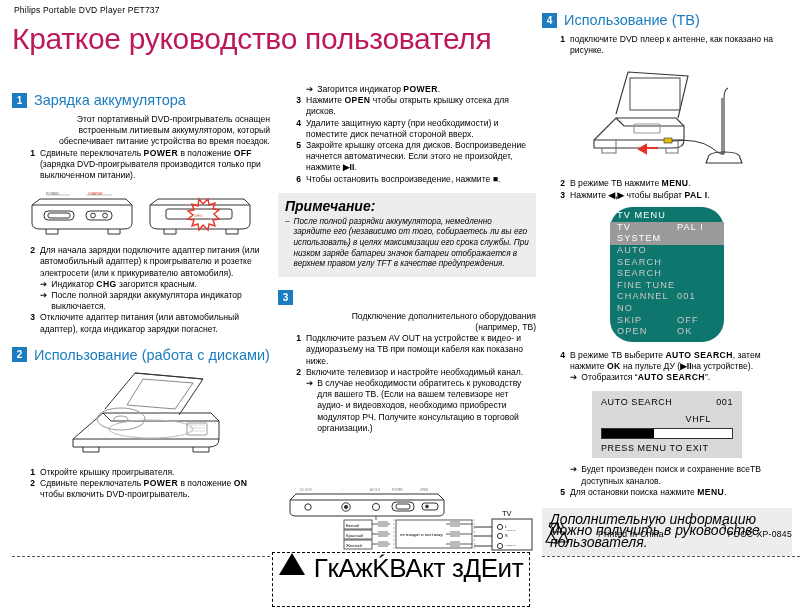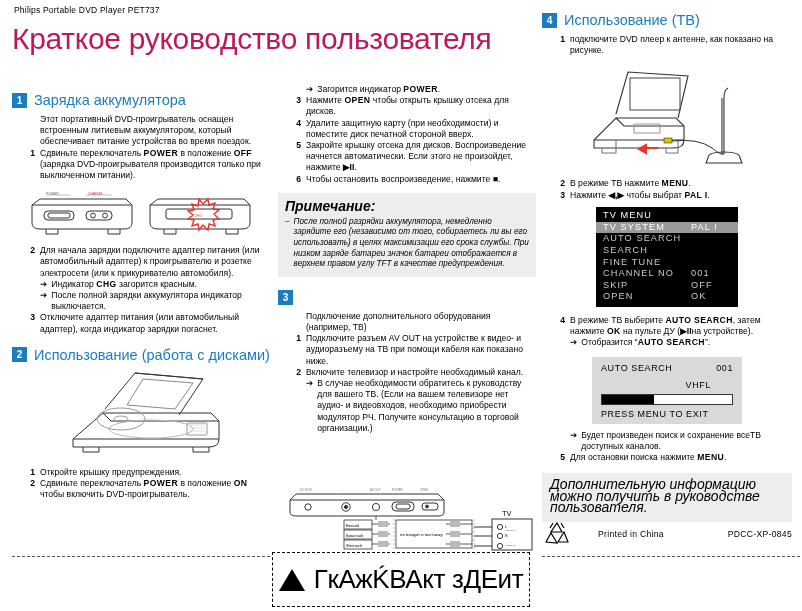--- a/index.html
+++ b/index.html
@@ -67,21 +67,21 @@
     color: #1b7cc0;
     white-space: nowrap;
   }
 
   
   .para, .step, .arrow, .sub {
     font-size: 8.6px;
     line-height: 11.2px;
     color: #000;
   }
-  .indent { margin-left: 28px; }
+  .indent { margin-left: 28px; text-align: right; }
   .step {
     display: flex;
     gap: 5px;
     margin-left: 16px;
   }
   .step .n { width: 7px; font-weight: bold; text-align: right; flex: none; }
   .step .t { flex: 1 1 auto; }
   .arrow {
     display: flex;
     gap: 4px;
@@ -114,27 +114,28 @@
   .tipbox {
     background: #ededed;
     padding: 6px 8px 8px 8px;
     font-size: 14px;
     line-height: 11.5px;
     font-style: italic;
   }
 
   
   .osd {
-    background: #000000;
+    background: #0f766e;
     color: #c9c9c9;
     font-family: "Liberation Sans", sans-serif;
     font-size: 9.2px;
     letter-spacing: 1.1px;
     padding: 2px 0 4px 0;
-    width: 142px;
+    width: 114px;
+    border-radius: 22px;
   }
   .osd .title {
     color: #ffffff;
     padding: 1px 7px 2px 7px;
   }
   .osd .row {
     display: flex;
     padding: 0px 7px;
     line-height: 11.6px;
   }
@@ -185,21 +186,21 @@
   .footer .c2 { flex: none; }
 
   
   .banner {
     position: absolute;
     left: 272px; top: 552px;
     width: 258px; height: 55px;
     border: 1px dashed #000;
     box-sizing: border-box;
     display: flex;
-    align-items: center;
+    align-items: flex-start;
     justify-content: center;
     gap: 9px;
     background: #fff;
   }
   .banner .tri {
     width: 0; height: 0;
     border-left: 13px solid transparent;
     border-right: 13px solid transparent;
     border-bottom: 22px solid #000;
   }
@@ -304,21 +305,21 @@
           <rect x="144" y="54" width="20" height="12" rx="1" stroke="#999"></rect>
           <path d="M146 56 L162 56 M146 59 L162 59 M146 62 L162 62" stroke="#ccc" stroke-width=".7"></path>
           <path d="M40 78 L40 83 L56 83 L56 78"></path>
           <path d="M150 78 L150 83 L166 83 L166 78"></path>
         </g>
       </svg>
     </div>
 
     <div class="step">
       <span class="n">1</span>
-      <span class="t">Откройте крышку предупреждения.</span>
+      <span class="t">Откройте крышку проигрывателя.</span>
     </div>
     <div class="step">
       <span class="n">2</span>
       <span class="t"><span>Сдвиньте переключатель </span><b class="wide">POWER</b><span> в положение </span><b class="wide">ON</b><span> чтобы включить DVD-проигрыватель.</span></span>
     </div>
   </div>
 
   <div class="col col2" style="top:84px;">
 
     <div class="arrow">

